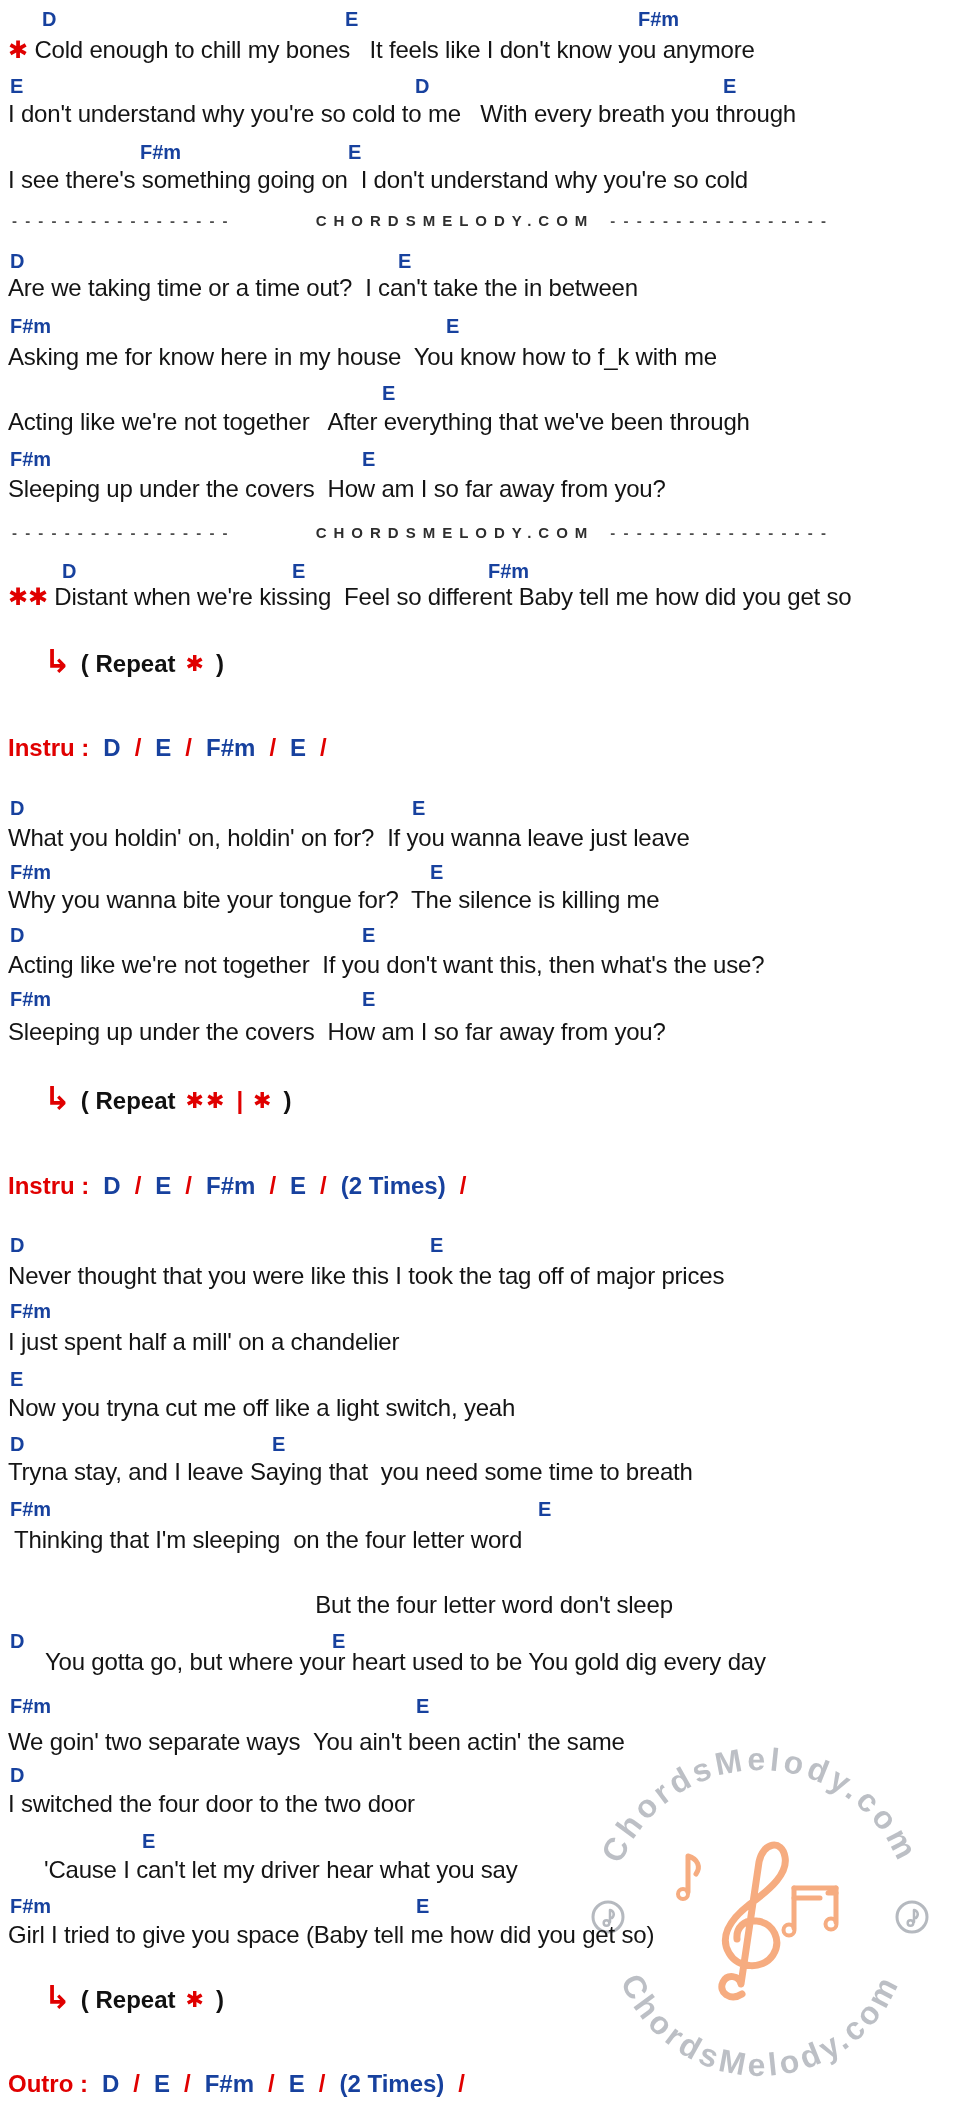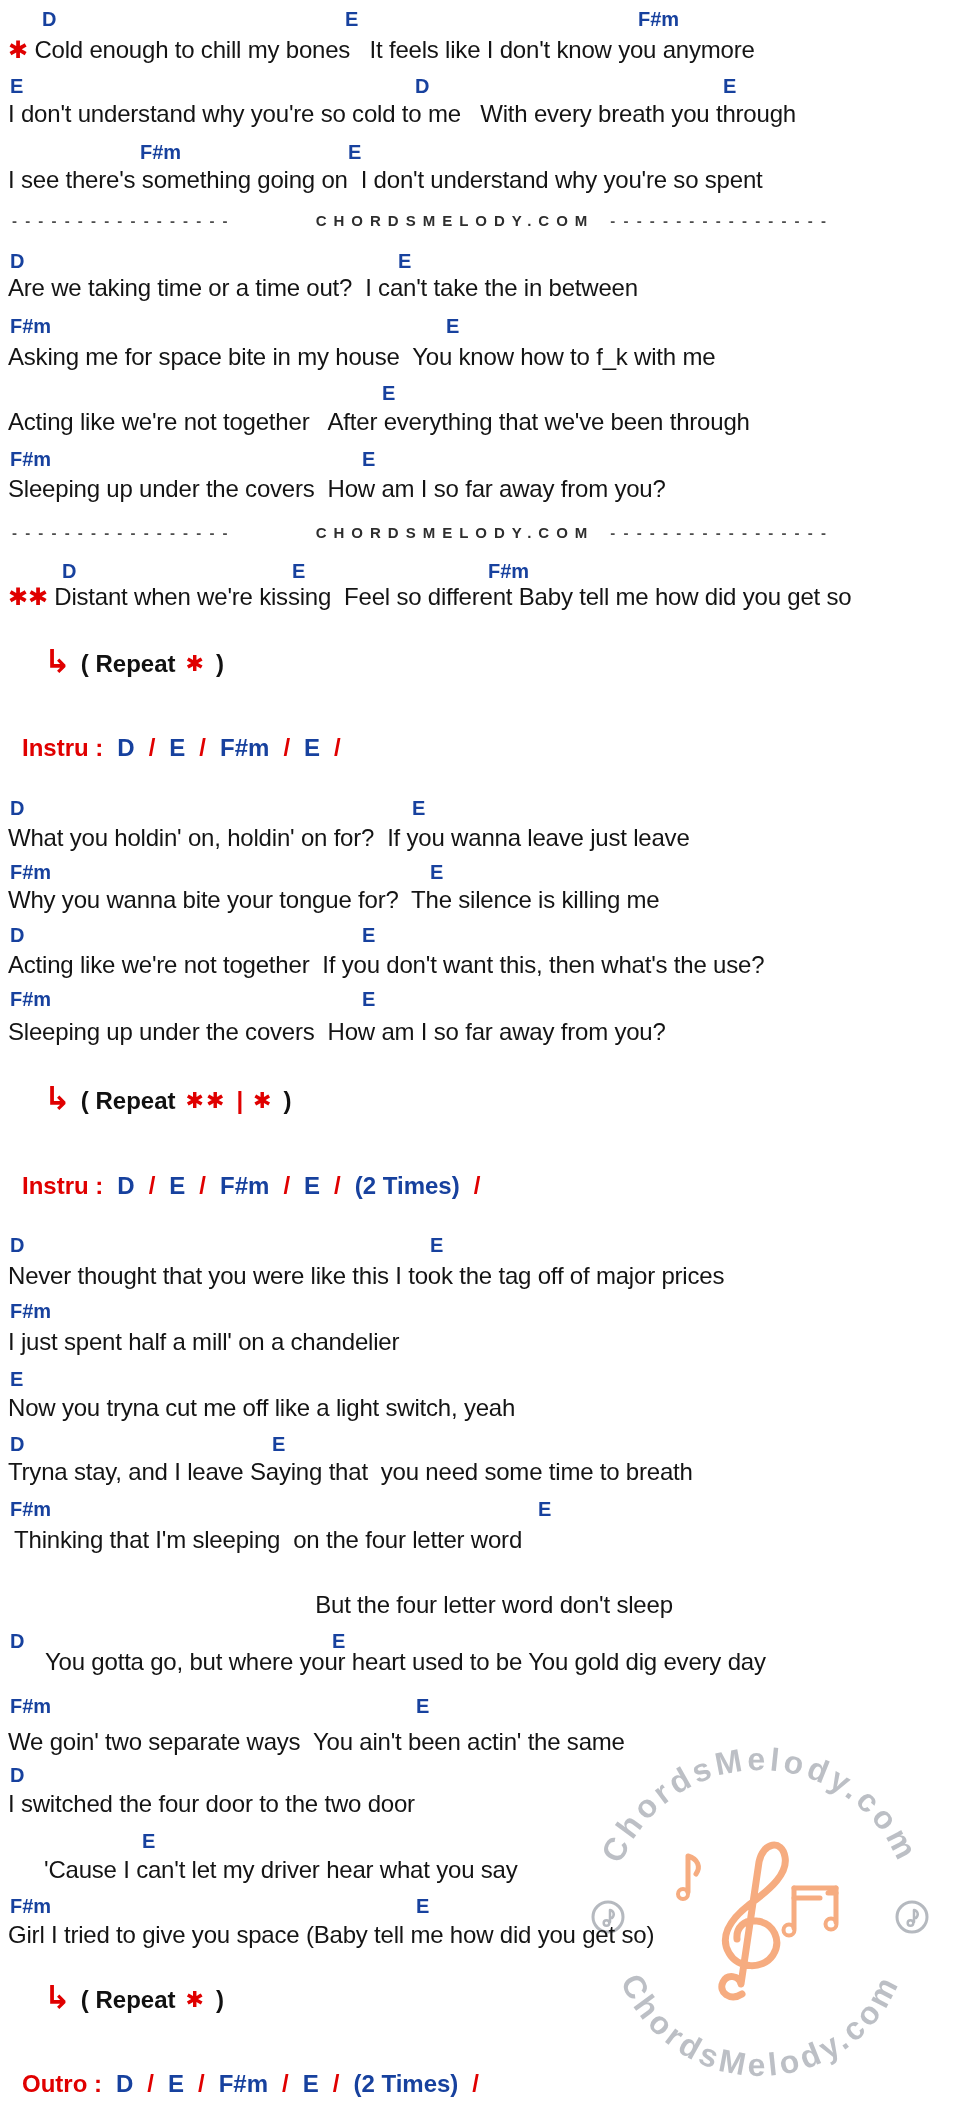--- a/index.html
+++ b/index.html
@@ -42,21 +42,21 @@
     white-space:nowrap;
   }
   .repeat-row{
     padding-left:44px;display:flex;align-items:center;gap:10px;
     font-weight:700;font-size:24px;color:#111;
   }
   .repeat-arrow{color:var(--red);font-size:32px;line-height:1;transform:translateY(-3px);}
   .repeat-mark{color:var(--red);font-size:22px;letter-spacing:2px;}
   .repeat-bar{color:var(--red);font-size:24px;}
   .section-row{
-    padding-left:22px;display:flex;align-items:baseline;gap:14px;
+    padding-left:8px;display:flex;align-items:baseline;gap:14px;
     font-weight:700;font-size:24px;
   }
   .section-label{color:var(--red);}
   .tok-chord{color:var(--chord);}
   .tok-slash{color:var(--red);}
   .tok-times{color:var(--chord);}
   #watermark{position:absolute;left:575px;top:1730px;width:370px;height:380px;z-index:1;}
 </style>
 </head>
 <body>
@@ -103,26 +103,26 @@
   </g>
 </svg>
 
 <div id="sheet">
   <div id="rows">
       <div class="row chord-row" style="top: 8px;"><span class="chord" style="left: 42px;">D</span><span class="chord" style="left: 345px;">E</span><span class="chord" style="left: 638px;">F#m</span></div>
       <div class="row lyric-row" style="top: 36px;"><span class="lyric-prefix">✱ </span><span>Cold enough to chill my bones   It feels like I don't know you anymore</span></div>
       <div class="row chord-row" style="top: 75px;"><span class="chord" style="left: 10px;">E</span><span class="chord" style="left: 415px;">D</span><span class="chord" style="left: 723px;">E</span></div>
       <div class="row lyric-row" style="top: 100px;"><span>I don't understand why you're so cold to me   With every breath you through</span></div>
       <div class="row chord-row" style="top: 141px;"><span class="chord" style="left: 140px;">F#m</span><span class="chord" style="left: 348px;">E</span></div>
-      <div class="row lyric-row" style="top: 166px;"><span>I see there's something going on  I don't understand why you're so spent</span></div>
+      <div class="row lyric-row" style="top: 166px;"><span>I see there's something going on  I don't understand why you're so cold</span></div>
       <div class="row separator-row" style="top: 212px;"><span class="dashes">- - - - - - - - - - - - - - - - -</span><span class="sep-label">CHORDSMELODY.COM</span><span class="dashes">- - - - - - - - - - - - - - - - -</span></div>
       <div class="row chord-row" style="top: 250px;"><span class="chord" style="left: 10px;">D</span><span class="chord" style="left: 398px;">E</span></div>
       <div class="row lyric-row" style="top: 274px;"><span>Are we taking time or a time out?  I can't take the in between</span></div>
       <div class="row chord-row" style="top: 315px;"><span class="chord" style="left: 10px;">F#m</span><span class="chord" style="left: 446px;">E</span></div>
-      <div class="row lyric-row" style="top: 343px;"><span>Asking me for space bite in my house  You know how to f_k with me</span></div>
+      <div class="row lyric-row" style="top: 343px;"><span>Asking me for know here in my house  You know how to f_k with me</span></div>
       <div class="row chord-row" style="top: 382px;"><span class="chord" style="left: 382px;">E</span></div>
       <div class="row lyric-row" style="top: 408px;"><span>Acting like we're not together   After everything that we've been through</span></div>
       <div class="row chord-row" style="top: 448px;"><span class="chord" style="left: 10px;">F#m</span><span class="chord" style="left: 362px;">E</span></div>
       <div class="row lyric-row" style="top: 475px;"><span>Sleeping up under the covers  How am I so far away from you?</span></div>
       <div class="row separator-row" style="top: 524px;"><span class="dashes">- - - - - - - - - - - - - - - - -</span><span class="sep-label">CHORDSMELODY.COM</span><span class="dashes">- - - - - - - - - - - - - - - - -</span></div>
       <div class="row chord-row" style="top: 560px;"><span class="chord" style="left: 62px;">D</span><span class="chord" style="left: 292px;">E</span><span class="chord" style="left: 488px;">F#m</span></div>
       <div class="row lyric-row" style="top: 583px;"><span class="lyric-prefix">✱✱ </span><span>Distant when we're kissing  Feel so different Baby tell me how did you get so</span></div>
       <div class="row repeat-row" style="top: 648px;"><span class="repeat-arrow">↳</span><span>( Repeat</span><span class="repeat-mark">✱</span><span>)</span></div>
       <div class="row section-row" style="top: 734px;"><span class="section-label">Instru :</span><span class="tok-chord">D</span><span class="tok-slash">/</span><span class="tok-chord">E</span><span class="tok-slash">/</span><span class="tok-chord">F#m</span><span class="tok-slash">/</span><span class="tok-chord">E</span><span class="tok-slash">/</span></div>
       <div class="row chord-row" style="top: 797px;"><span class="chord" style="left: 10px;">D</span><span class="chord" style="left: 412px;">E</span></div>

